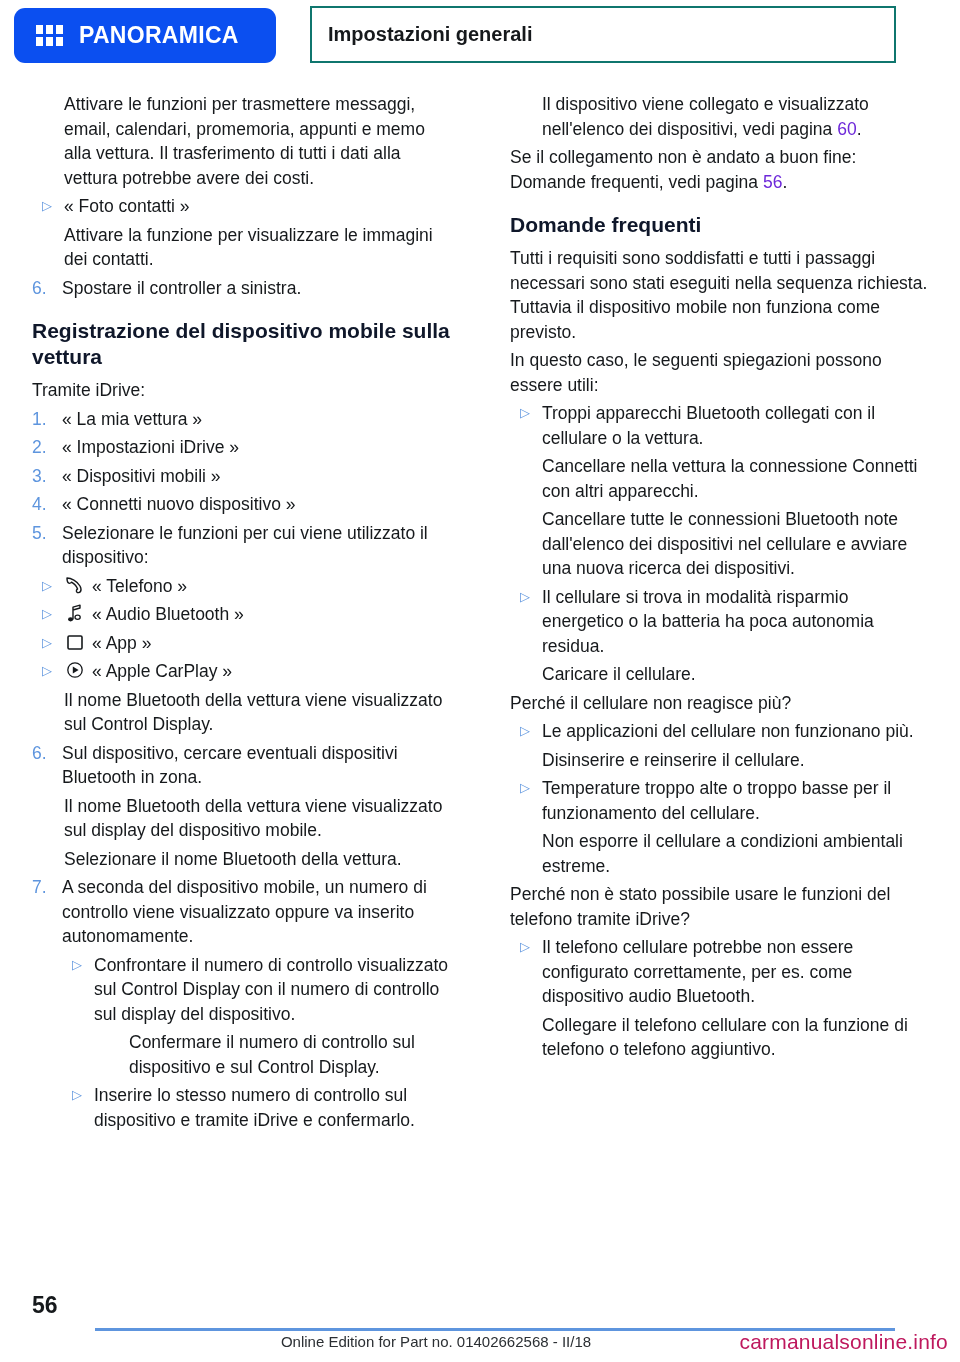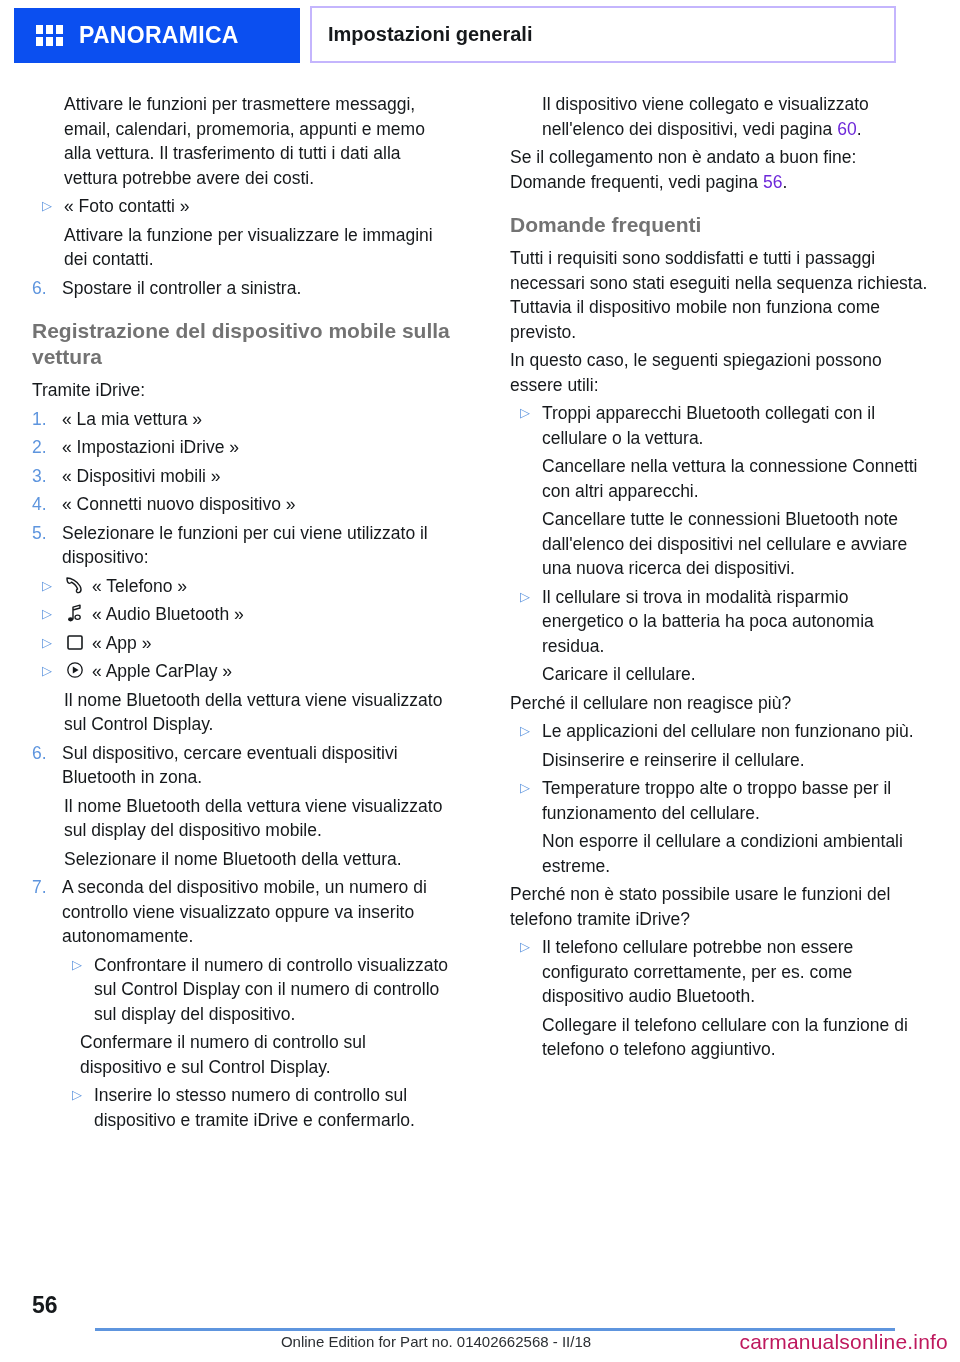--- a/index.html
+++ b/index.html
@@ -21,27 +21,28 @@
     position: absolute;
     top: 0;
     left: 0;
     width: 960px;
     height: 70px;
   }
   .header-tab {
     position: absolute;
     left: 14px;
     top: 8px;
-    width: 286px;
+    width: 262px;
     height: 55px;
     background: #0b4ff0;
     display: flex;
     align-items: center;
     padding-left: 22px;
     box-sizing: border-box;
+    border-radius: 11px;
   }
   .grid-icon {
     display: grid;
     grid-template-columns: repeat(3, 7px);
     grid-template-rows: repeat(2, 9px);
     gap: 3px;
     margin-right: 16px;
   }
   .grid-icon i {
     display: block;
@@ -54,21 +55,21 @@
     font-size: 23px;
     font-weight: bold;
     letter-spacing: 0.3px;
   }
   .header-box {
     position: absolute;
     left: 310px;
     top: 6px;
     width: 586px;
     height: 57px;
-    border: 2px solid #c4b5fd;
+    border: 2px solid #0f766e;
     background: #ffffff;
     box-sizing: border-box;
     display: flex;
     align-items: center;
     padding-left: 16px;
   }
   .header-box-label {
     font-size: 20px;
     font-weight: bold;
     color: #16191c;
@@ -90,27 +91,27 @@
   .col-right { margin-left: 60px; }
 
   
   .para {
     font-size: 17.5px;
     line-height: 24.5px;
     margin: 0 0 4px 0;
     color: #16191c;
   }
   .para.indent      { margin-left: 32px; }
-  .para.indent2     { margin-left: 48px; }
+  .para.indent2     { margin-left: 97px; }
 
   h2.section-title {
     font-size: 21px;
     font-weight: bold;
     line-height: 26px;
-    color: #737373;
+    color: #0f172a;
     margin: 18px 0 8px 0;
   }
 
   .num-item, .tri-item {
     display: flex;
     margin: 0 0 4px 0;
   }
   .num-item .marker {
     color: #5e95de;
     font-size: 17.5px;

